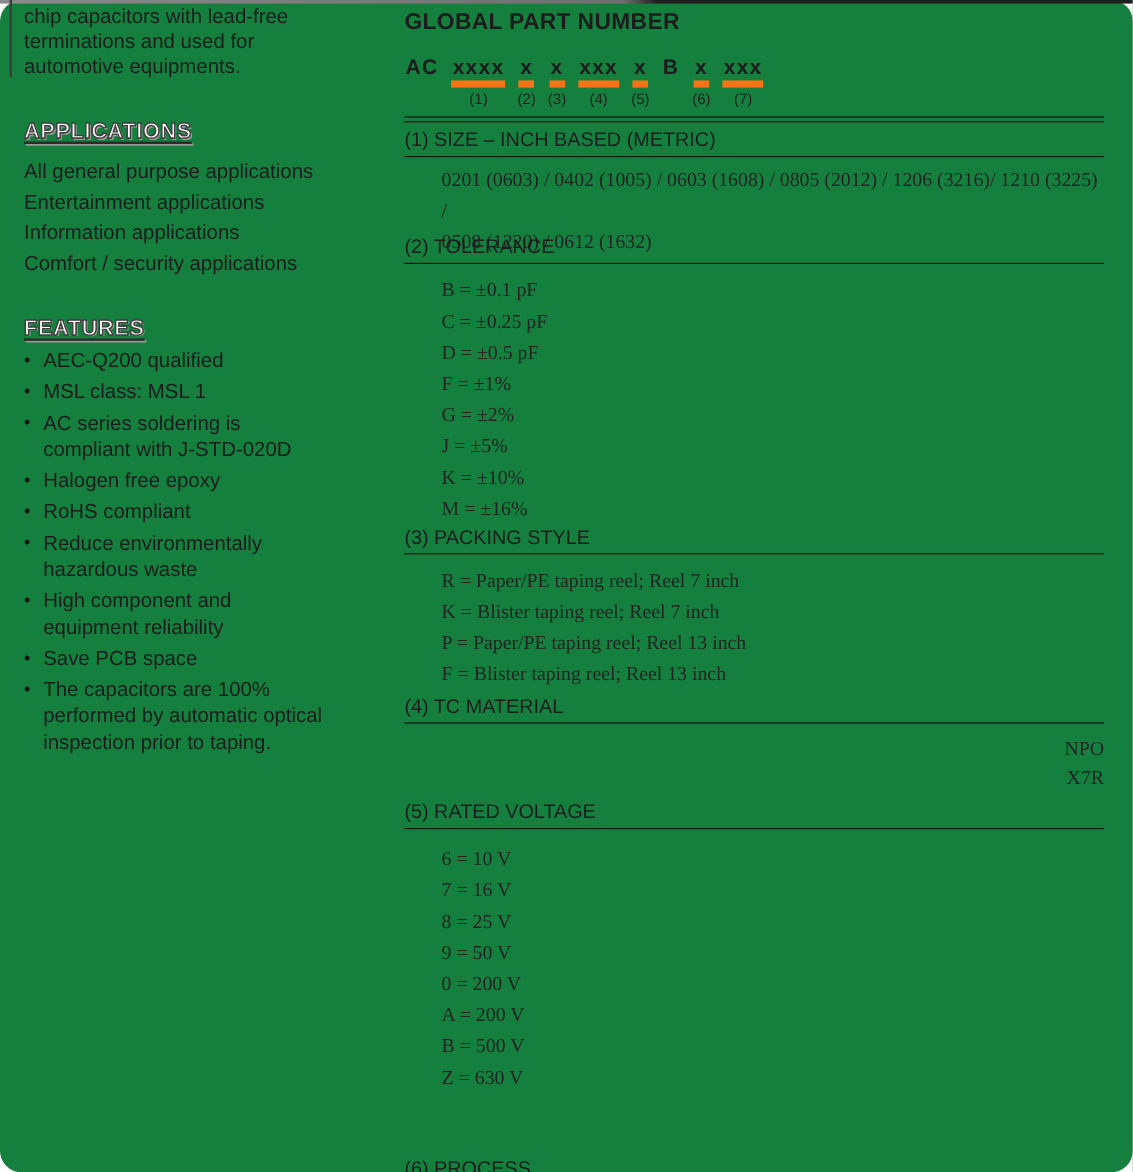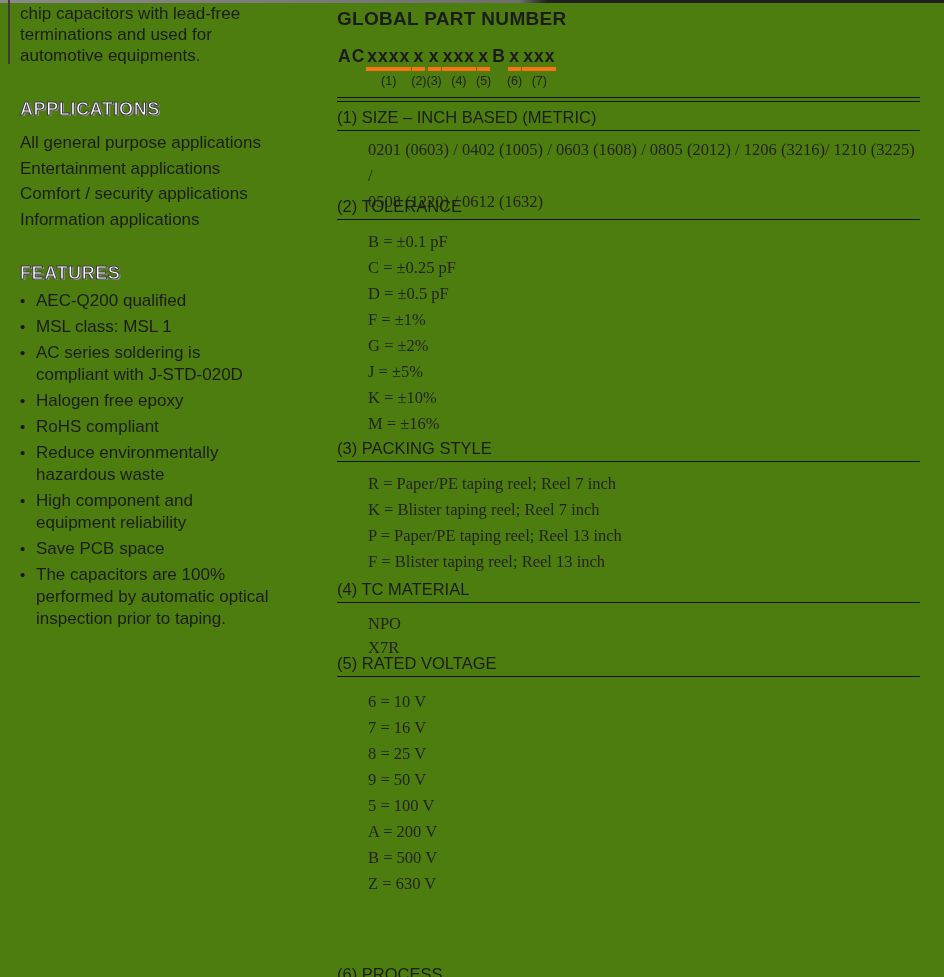--- a/index.html
+++ b/index.html
@@ -4,78 +4,79 @@
 <style>
   * { margin:0; padding:0; box-sizing:border-box; }
   html,body { width:944px; height:977px; }
   body {
     font-family:"Liberation Sans", sans-serif;
     background:#ffffff;
     color:#1c1c1e;
     position:relative;
     overflow:hidden;
   }
-  .page { position:absolute; inset:0; background:#4d7c0f; }
+  .page { position:absolute; inset:0; background:#15803d;border-radius:18px; }
 
   
   .top-bar { position:absolute; top:0; left:0; width:944px; height:3px;
              background:linear-gradient(to right,#8a8a8a 0%,#6f6f6f 55%,#1f1f1f 58%,#1f1f1f 100%); }
   .left-tick { position:absolute; top:0; left:8px; width:2px; height:64px; background:#3c3c3e; }
 
   
   .left-col { position:absolute; left:20px; top:0; width:302px; }
   .pre { white-space:pre-line; }
   .intro { position:absolute; top:3px; left:0; font-size:17px; line-height:21px; }
 
   .hollow {
     display:inline-block;
     font-size:18px; font-weight:bold; letter-spacing:.6px;
     color:#ffffff;
     -webkit-text-stroke:1.1px #3f3f3f;
     text-shadow:1.4px 1.4px 0 #9a9a9a;
+    text-decoration:underline;
     text-decoration-color:#2b2b2b;
     text-decoration-thickness:1.5px;
     text-underline-offset:3px;
   }
   .app-head { position:absolute; top:99px; left:0; }
   .app-list { position:absolute; top:130px; left:0; font-size:17px; line-height:25.5px; }
   .feat-head { position:absolute; top:263px; left:0; }
   .feat-list { position:absolute; top:290px; left:0; width:290px; }
   .fitem { display:flex; margin-bottom:4px; font-size:17px; line-height:22px; }
   .bullet { width:16px; flex:0 0 16px; font-size:15px; line-height:22px; color:#141414; }
 
   
   .right-col { position:absolute; left:337px; top:0; width:585px; height:687px; }
   .gpn-title { position:absolute; top:8px; left:0; font-size:19px; font-weight:bold; letter-spacing:.3px; }
 
-  .part-code { position:absolute; top:46px; left:0; display:flex; align-items:flex-start; gap:0; }
+  .part-code { position:absolute; top:46px; left:0; display:flex; align-items:flex-start; gap:10px; }
   .pc-group { display:flex; flex-direction:column; align-items:center; }
   .pc-code { font-size:17.5px; font-weight:bold; letter-spacing:1px; line-height:20px; padding:0 1px 1px 1px; }
-  .pc-code.u { border-bottom:4px solid #f97316; }
+  .pc-code.u { border-bottom:6px solid #f97316; }
   .pc-label { font-size:12.5px; line-height:14px; margin-top:3px; color:#222; }
 
   .double-rule { position:absolute; top:97px; left:0; width:583px; height:5px;
                  border-top:1.6px solid #141414; border-bottom:1.6px solid #141414; }
 
   .sec { position:absolute; left:0; width:583px; }
   .sec h2 { font-size:16.5px; font-weight:normal; line-height:20px; }
   .rule { height:0; border-top:1.6px solid #151515; margin-top:3px; width:583px; }
   .items { margin:8px 0 0 31px;font-family:Liberation Serif, serif; }
   .item { font-size:16.5px; line-height:26px; color:#232325; }
   .sec-size .items { margin-top:6px; }
   .sec-size .item { line-height:26px; }
   .sec-tolerance .items, .sec-packing .items { margin-top:9px; }
   .sec-tc .items { margin-top:9px; }
-  .sec-tc .item { line-height:24px; }
+  .sec-tc .item { line-height:24px;text-align:right; }
   .sec-voltage .items { margin-top:12px; }
   .sec-size     { top:107px; }
   .sec-tolerance{ top:196px; }
   .sec-packing  { top:438px; }
   .sec-tc       { top:579px; }
-  .sec-voltage  { top:653px; }
+  .sec-voltage  { top:667px; }
   .sec-process  { top:964px; }
 </style>
 </head>
 <body>
 
 <div class="page">
 
   <div class="top-bar"></div>
   <div class="left-tick"></div>
 
@@ -84,22 +85,22 @@
     <div class="intro pre">chip capacitors with lead-free
 terminations and used for
 automotive equipments.</div>
 
     <div class="app-head">
       <span class="hollow">APPLICATIONS</span>
     </div>
     <div class="app-list">
       <div class="app-item">All general purpose applications</div>
       <div class="app-item">Entertainment applications</div>
+      <div class="app-item">Information applications</div>
       <div class="app-item">Comfort / security applications</div>
-      <div class="app-item">Information applications</div>
     </div>
 
     <div class="feat-head">
       <span class="hollow">FEATURES</span>
     </div>
     <div class="feat-list">
       <div class="fitem">
         <span class="bullet">•</span>
         <span class="ftext pre">AEC-Q200 qualified</span>
       </div>
@@ -233,21 +234,21 @@
     </section>
 
     <section class="sec sec-voltage">
       <h2>(5) RATED VOLTAGE</h2>
       <div class="rule"></div>
       <div class="items">
         <div class="item">6 = 10 V</div>
         <div class="item">7 = 16 V</div>
         <div class="item">8 = 25 V</div>
         <div class="item">9 = 50 V</div>
-        <div class="item">5 = 100 V</div>
+        <div class="item">0 = 200 V</div>
         <div class="item">A = 200 V</div>
         <div class="item">B = 500 V</div>
         <div class="item">Z = 630 V</div>
       </div>
     </section>
 
     <section class="sec sec-process">
       <h2>(6) PROCESS</h2>
     </section>
 

